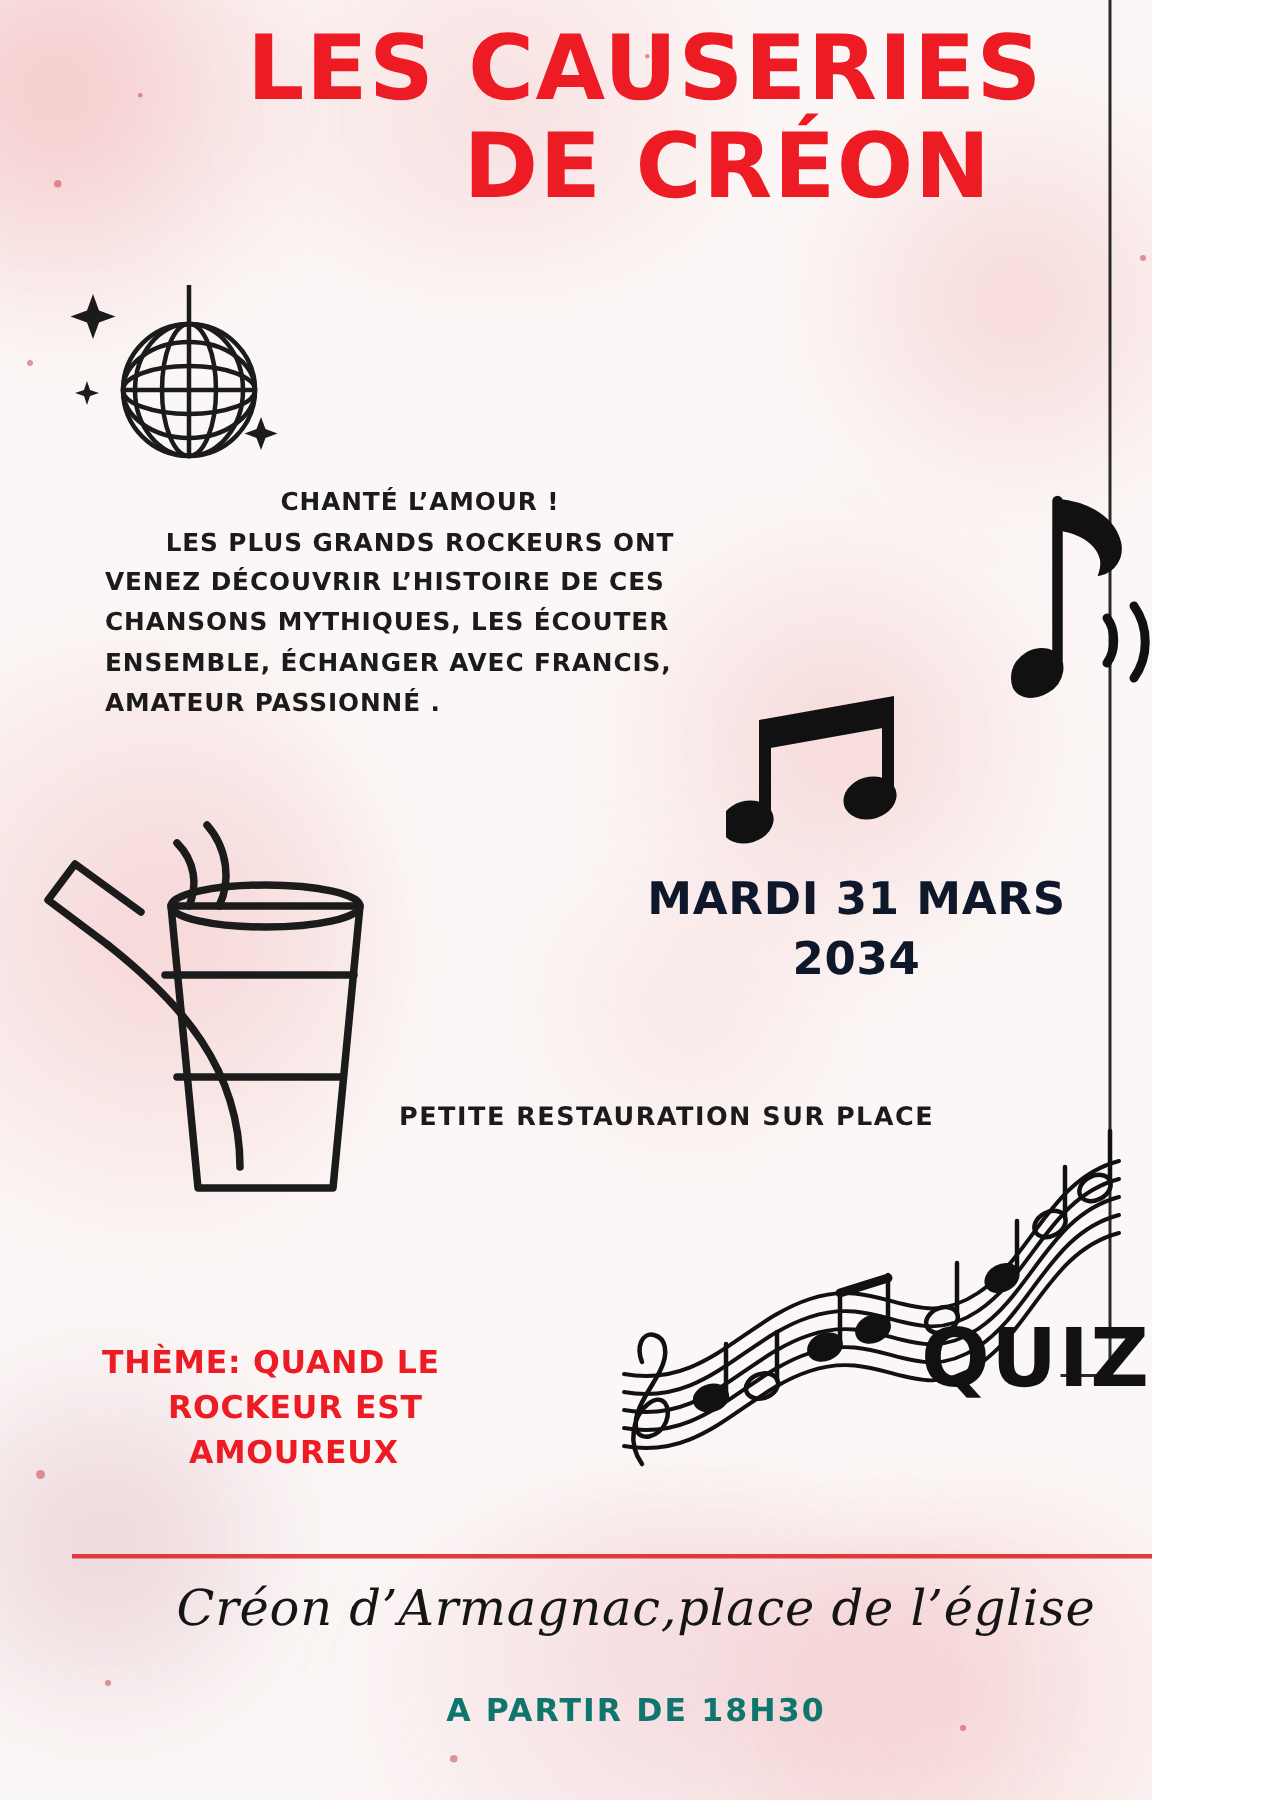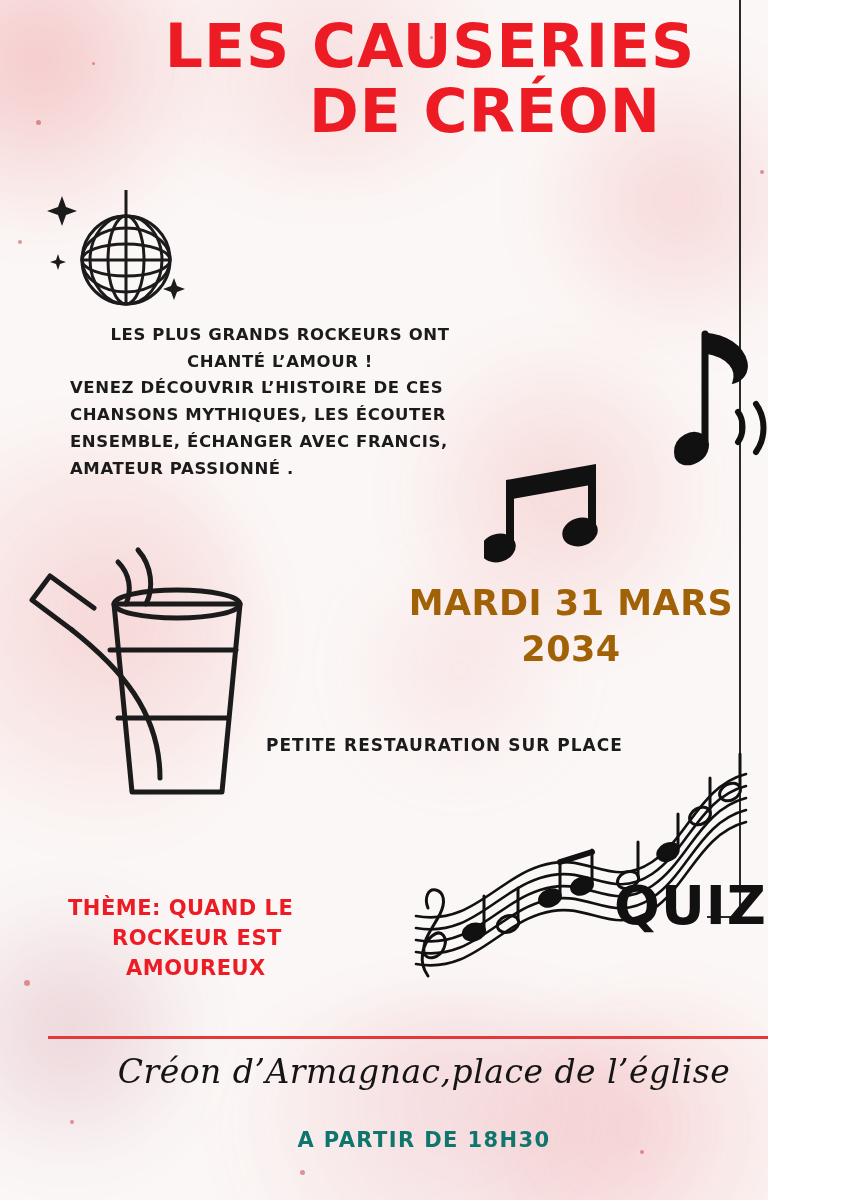--- a/index.html
+++ b/index.html
@@ -107,23 +107,23 @@
   .blurb .c { display: block; text-align: center; }
   .blurb .l { display: block; text-align: left; }
 
   
   .date {
     position: absolute;
     left: 396px;
     top: 580px;
     width: 350px;
     text-align: center;
-    color: #a16207;
+    color: #0f172a;
     font-weight: 800;
-    font-size: 35px;
+    font-size: 30px;
     line-height: 1.32;
     letter-spacing: 0.5px;
     font-family: "DejaVu Sans", sans-serif;
   }
   .date span { display: block; }
 
   
   .resto {
     position: absolute;
     left: 266px;
@@ -255,22 +255,22 @@
       <ellipse cx="80" cy="78" rx="36" ry="44"></ellipse>
       <line x1="36" y1="78" x2="124" y2="78"></line>
       <line x1="80" y1="34" x2="80" y2="122"></line>
       <path d="M16 14 l4 11 11 4 -11 4 -4 11 -4 -11 -11 -4 11 -4z" fill="#1b1b1b" stroke="none"></path>
       <path d="M128 96 l3 8 8 3 -8 3 -3 8 -3 -8 -8 -3 8 -3z" fill="#1b1b1b" stroke="none"></path>
       <path d="M12 72 l2 6 6 2 -6 2 -2 6 -2 -6 -6 -2 6 -2z" fill="#1b1b1b" stroke="none"></path>
     </svg>
   </div>
 
   <div class="blurb">
+    <span class="c">CHANTÉ L’AMOUR !</span>
     <span class="c">LES PLUS GRANDS ROCKEURS ONT</span>
-    <span class="c">CHANTÉ L’AMOUR !</span>
     <span class="l">VENEZ DÉCOUVRIR L’HISTOIRE DE CES</span>
     <span class="l">CHANSONS MYTHIQUES, LES ÉCOUTER</span>
     <span class="l">ENSEMBLE, ÉCHANGER AVEC FRANCIS,</span>
     <span class="l">AMATEUR PASSIONNÉ .</span>
   </div>
 
   <div class="art art-note1">
     <svg width="150" height="180" viewBox="0 0 150 180" fill="none" stroke="#111" stroke-width="6" stroke-linecap="round">
       <path d="M42 140 C42 126 58 118 68 124 C76 129 74 142 64 148 C54 154 42 152 42 140 Z" fill="#111" stroke="#111" stroke-width="4"></path>
       <path d="M71 128 L71 22" stroke-width="7"></path>

